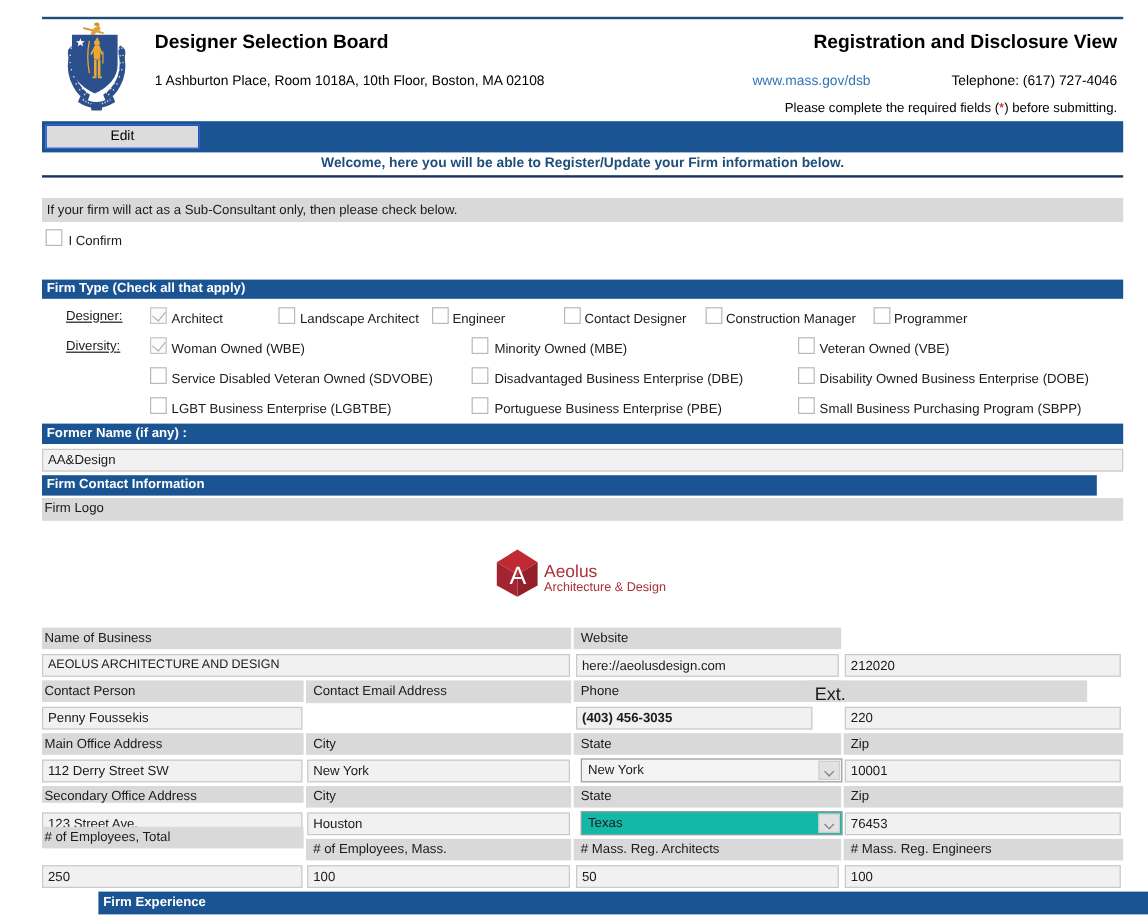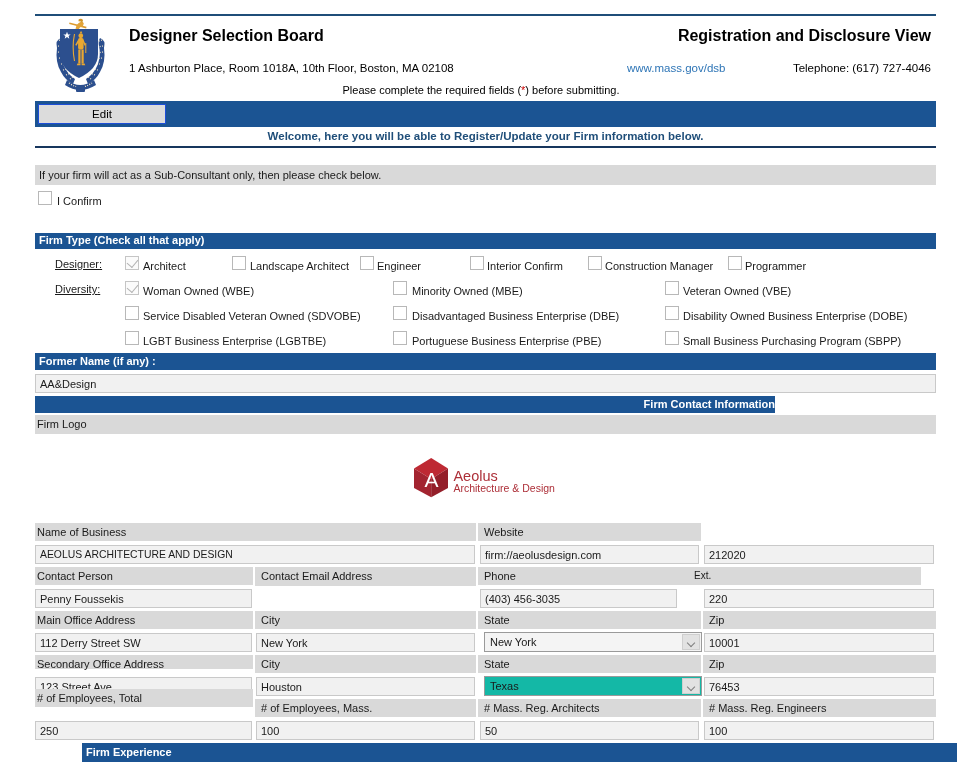--- a/index.html
+++ b/index.html
@@ -56,21 +56,21 @@
       <path d="M21.5,18 Q18.8,31 21.5,45" stroke="#eaa831" stroke-width="1.1" fill="none"></path>
       <path d="M32.8,27 L32.8,37" stroke="#eaa831" stroke-width="1"></path>
     </svg>
   </div>
 
   <div class="abs" style="left:129px; top:27px; font-size:16px; font-weight:bold; color:#000;">Designer Selection Board</div>
   <div class="abs" style="left:0; top:27px; width:931px; text-align:right; font-size:16px; font-weight:bold; color:#000;">Registration and Disclosure View</div>
   <div class="abs" style="left:129px; top:62px; font-size:11.5px; color:#000;">1 Ashburton Place, Room 1018A, 10th Floor, Boston, MA 02108</div>
   <div class="abs" style="left:627px; top:62px; font-size:11.5px; color:#2e75b6;">www.mass.gov/dsb</div>
   <div class="abs" style="left:0; top:62px; width:931px; text-align:right; font-size:11.5px; color:#000;">Telephone: (617) 727-4046</div>
-  <div class="abs" style="left:0; top:84px; width:931px; text-align:center; font-size:11px; color:#000;padding-left:31px;">Please complete the required fields (<span style="color:#c00;">*</span>) before submitting.</div>
+  <div class="abs" style="left:0; top:84px; width:931px; text-align:right; font-size:11px; color:#000;padding-left:31px;">Please complete the required fields (<span style="color:#c00;">*</span>) before submitting.</div>
 
   <div class="abs bluebar" style="left:35px; top:101px; width:901px; height:26px;"></div>
   <div class="abs" style="left:38px; top:104px; width:128px; height:20px; background:#dcdcdc; border:1px solid #1d4ed8; font-size:11.5px; color:#000; text-align:center; padding-top:3px;">Edit</div>
 
   <div class="abs" style="left:35px; top:130px; width:901px; text-align:center; font-size:11.5px; font-weight:bold; color:#1f4e79;">Welcome, here you will be able to Register/Update your Firm information below.</div>
   <div class="abs" style="left:35px; top:146px; width:901px; height:2px; background:#17365d;"></div>
 
   <div class="abs grayrow" style="left:35px; top:165px; width:901px; height:20px; font-size:11px; padding:4px 0 0 4px;">If your firm will act as a Sub-Consultant only, then please check below.</div>
   <div class="abs cb" style="left:38px; top:191px;"></div>
   <div class="abs lbl" style="left:57px; top:195px;">I Confirm</div>
@@ -79,21 +79,21 @@
   <div class="abs lbl" style="left:55px; top:258px; text-decoration:underline;">Designer<span style="text-decoration:none;">:</span></div>
   <div class="abs lbl" style="left:55px; top:283px; text-decoration:underline;">Diversity<span style="text-decoration:none;">:</span></div>
 
   <div class="abs cbc" style="left:125px; top:256px;"></div>
     <div class="abs lbl" style="left:143px; top:260px;">Architect</div>
   <div class="abs cb" style="left:232px; top:256px;"></div>
     <div class="abs lbl" style="left:250px; top:260px;">Landscape Architect</div>
   <div class="abs cb" style="left:360px; top:256px;"></div>
     <div class="abs lbl" style="left:377px; top:260px;">Engineer</div>
   <div class="abs cb" style="left:470px; top:256px;"></div>
-    <div class="abs lbl" style="left:487px; top:260px;">Interior Confirm</div>
+    <div class="abs lbl" style="left:487px; top:260px;">Contact Designer</div>
   <div class="abs cb" style="left:588px; top:256px;"></div>
     <div class="abs lbl" style="left:605px; top:260px;">Construction Manager</div>
   <div class="abs cb" style="left:728px; top:256px;"></div>
     <div class="abs lbl" style="left:745px; top:260px;">Programmer</div>
 
   <div class="abs cbc" style="left:125px; top:281px;"></div>
     <div class="abs lbl" style="left:143px; top:285px;">Woman Owned (WBE)</div>
   <div class="abs cb" style="left:393px; top:281px;"></div>
     <div class="abs lbl" style="left:412px; top:285px;">Minority Owned (MBE)</div>
   <div class="abs cb" style="left:665px; top:281px;"></div>
@@ -108,49 +108,49 @@
 
   <div class="abs cb" style="left:125px; top:331px;"></div>
     <div class="abs lbl" style="left:143px; top:335px;">LGBT Business Enterprise (LGBTBE)</div>
   <div class="abs cb" style="left:393px; top:331px;"></div>
     <div class="abs lbl" style="left:412px; top:335px;">Portuguese Business Enterprise (PBE)</div>
   <div class="abs cb" style="left:665px; top:331px;"></div>
     <div class="abs lbl" style="left:683px; top:335px;">Small Business Purchasing Program (SBPP)</div>
 
   <div class="abs bluebar whitehdr" style="left:35px; top:353px; width:901px; height:17px; padding:2px 0 0 4px;">Former Name (if any) :</div>
   <div class="abs inp" style="left:35px; top:374px; width:901px; height:19px;">AA&amp;Design</div>
-  <div class="abs bluebar whitehdr" style="left:35px; top:396px; width:740px; height:17px; padding:2px 0 0 4px;text-align:right;">Firm Contact Information</div>
+  <div class="abs bluebar whitehdr" style="left:35px; top:396px; width:879px; height:17px; padding:2px 0 0 4px;">Firm Contact Information</div>
   <div class="abs grayrow" style="left:35px; top:415px; width:901px; height:19px; font-size:11px; padding:3px 0 0 2px;">Firm Logo</div>
 
   <div class="abs" id="aeolus" style="left:413px; top:456px; width:160px; height:46px;">
     <svg width="160" height="46" viewBox="0 0 160 46">
 
       <polygon points="18.2,2 35,12.5 18.2,23 1,12.5" fill="#be2933"></polygon>
       <polygon points="1,12.5 18.2,23 18.2,41.3 1,32" fill="#a32430"></polygon>
       <polygon points="18.2,23 35,12.5 35,32 18.2,41.3" fill="#941f2a"></polygon>
       <text x="18.5" y="31" text-anchor="middle" font-family="Liberation Sans, sans-serif" font-size="21" fill="#fff">A</text>
       <text x="40.4" y="25" font-family="Liberation Sans, sans-serif" font-size="14.5" fill="#ad2f38">Aeolus</text>
       <text x="40.4" y="36.3" font-family="Liberation Sans, sans-serif" font-size="10.5" fill="#ad2f38">Architecture &amp; Design</text>
     </svg>
   </div>
 
   <div class="abs grayrow" style="left:35px; top:523px; width:441px; height:18px; font-size:11px; padding:3px 0 0 2px;">Name of Business</div>
   <div class="abs grayrow" style="left:478px; top:523px; width:223px; height:18px; font-size:11px; padding:3px 0 0 6px;">Website</div>
 
   <div class="abs inp" style="left:35px; top:545px; width:440px; height:19px; font-size:10.4px;">AEOLUS ARCHITECTURE AND DESIGN</div>
-  <div class="abs inp" style="left:480px; top:545px; width:219px; height:19px;">firm://aeolusdesign.com</div>
+  <div class="abs inp" style="left:480px; top:545px; width:219px; height:19px;">here://aeolusdesign.com</div>
   <div class="abs inp" style="left:704px; top:545px; width:230px; height:19px;">212020</div>
 
   <div class="abs grayrow" style="left:35px; top:567px; width:218px; height:18px; font-size:11px; padding:3px 0 0 2px;">Contact Person</div>
   <div class="abs grayrow" style="left:255px; top:567px; width:221px; height:18px; font-size:11px; padding:3px 0 16px 6px;">Contact Email Address</div>
   <div class="abs grayrow" style="left:478px; top:567px; width:223px; height:18px; font-size:11px; padding:3px 0 0 6px;">Phone</div>
-  <div class="abs grayrow" style="left:688px; top:567px; width:233px; height:18px; font-size:10px; padding:3px 0 0 6px;">Ext.</div>
+  <div class="abs grayrow" style="left:673px; top:567px; width:233px; height:18px; font-size:15px; padding:3px 0 0 6px;">Ext.</div>
 
   <div class="abs inp" style="left:35px; top:589px; width:217px; height:19px;">Penny Foussekis</div>
-  <div class="abs inp" style="left:480px; top:589px; width:197px; height:19px;">(403) 456-3035</div>
+  <div class="abs inp" style="left:480px; top:589px; width:197px; height:19px;font-weight:bold;">(403) 456-3035</div>
   <div class="abs inp" style="left:704px; top:589px; width:230px; height:19px;">220</div>
 
   <div class="abs grayrow" style="left:35px; top:611px; width:218px; height:18px; font-size:11px; padding:3px 0 0 2px;">Main Office Address</div>
   <div class="abs grayrow" style="left:255px; top:611px; width:221px; height:18px; font-size:11px; padding:3px 0 0 6px;">City</div>
   <div class="abs grayrow" style="left:478px; top:611px; width:223px; height:18px; font-size:11px; padding:3px 0 0 6px;">State</div>
   <div class="abs grayrow" style="left:703px; top:611px; width:233px; height:18px; font-size:11px; padding:3px 0 0 6px;">Zip</div>
 
   <div class="abs inp" style="left:35px; top:633px; width:217px; height:19px;">112 Derry Street SW</div>
   <div class="abs inp" style="left:256px; top:633px; width:219px; height:19px;">New York</div>
   <div class="abs" style="left:484px; top:632px; width:218px; height:20px; background:#f4f4f4; border:1px solid #9a9a9a; font-size:11px; padding:3px 0 0 5px;">New York<span style="position:absolute; right:1px; top:1px; bottom:1px; width:18px; background:#e2e2e2; border:1px solid #cfcfcf;">

